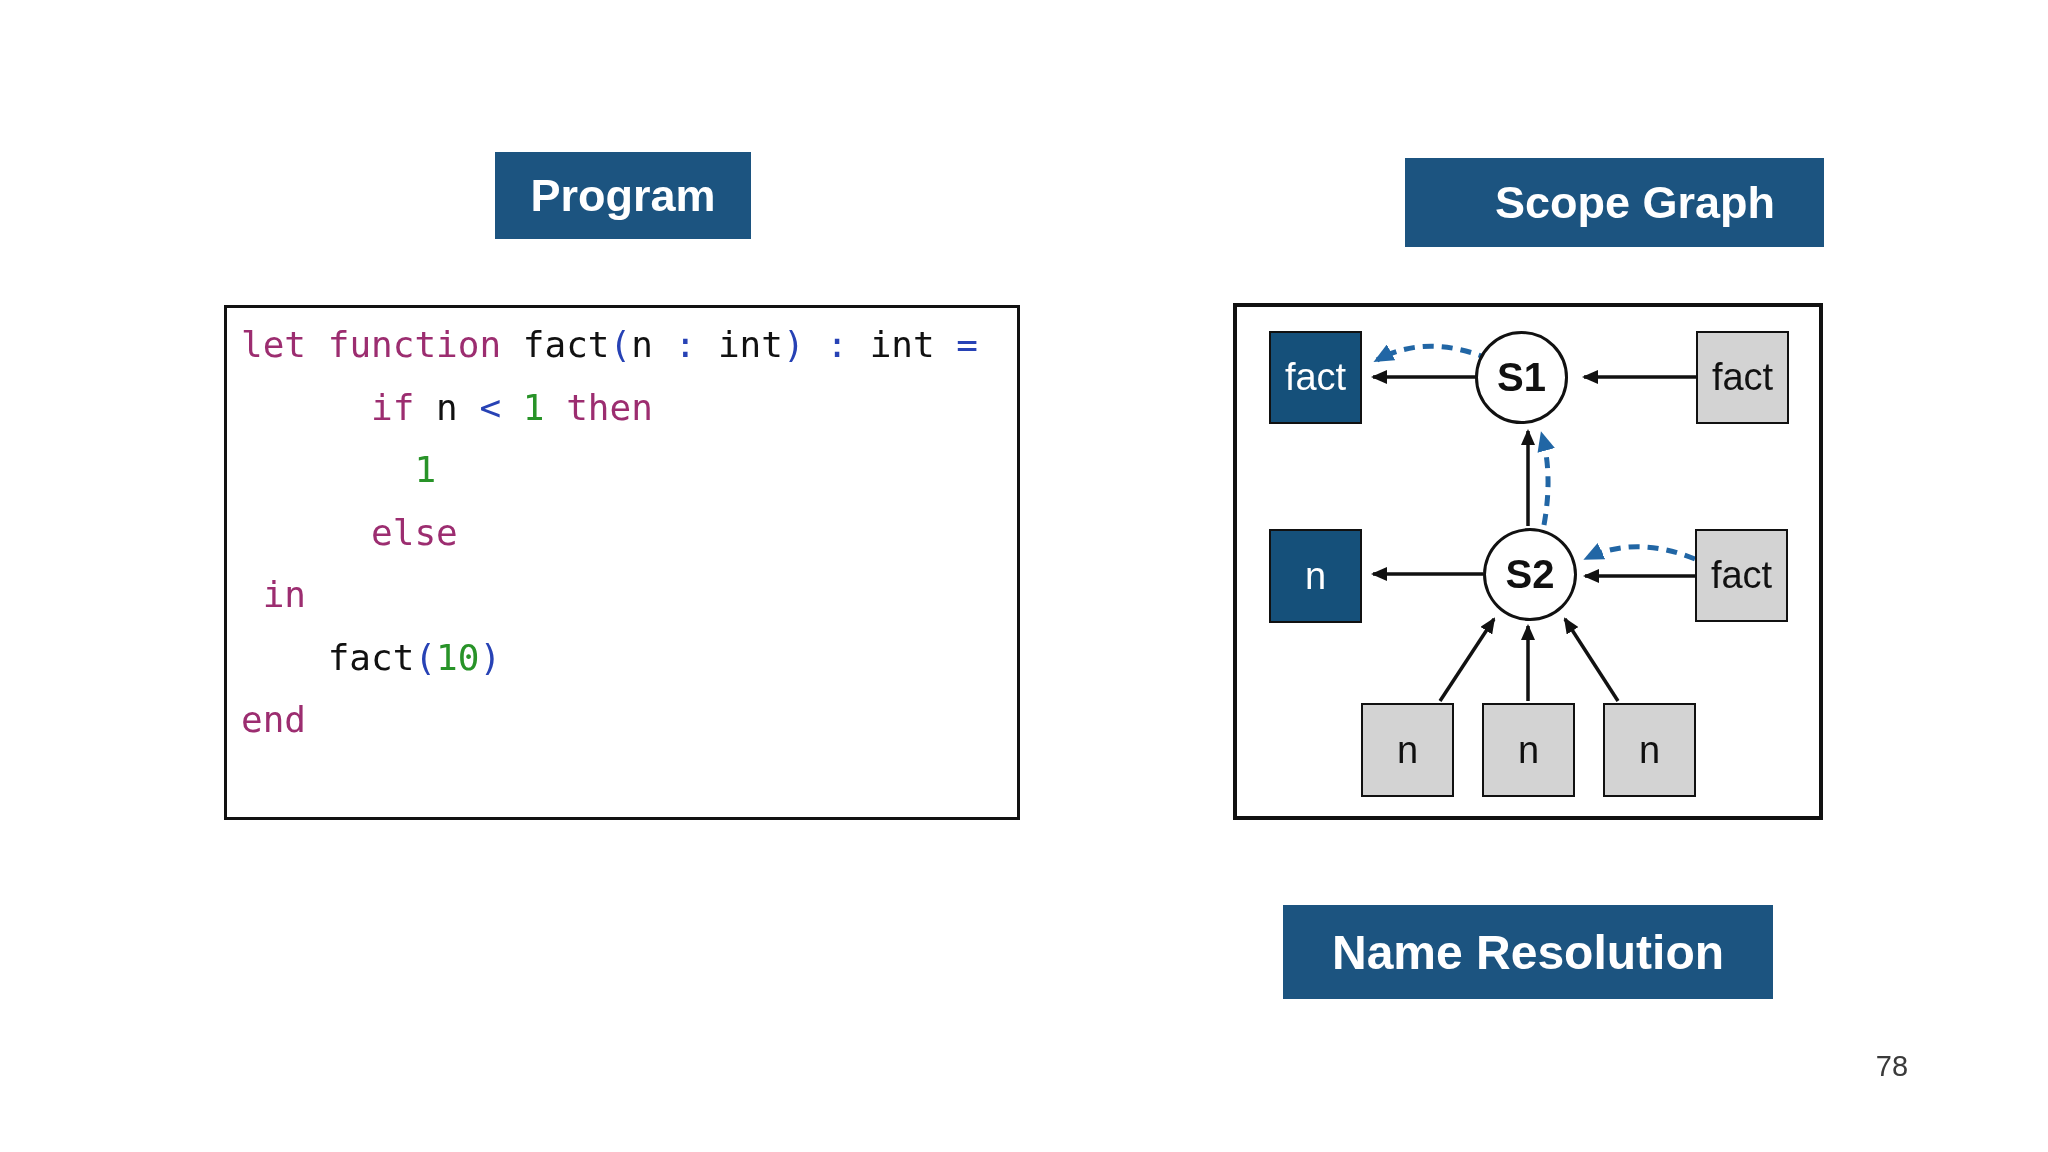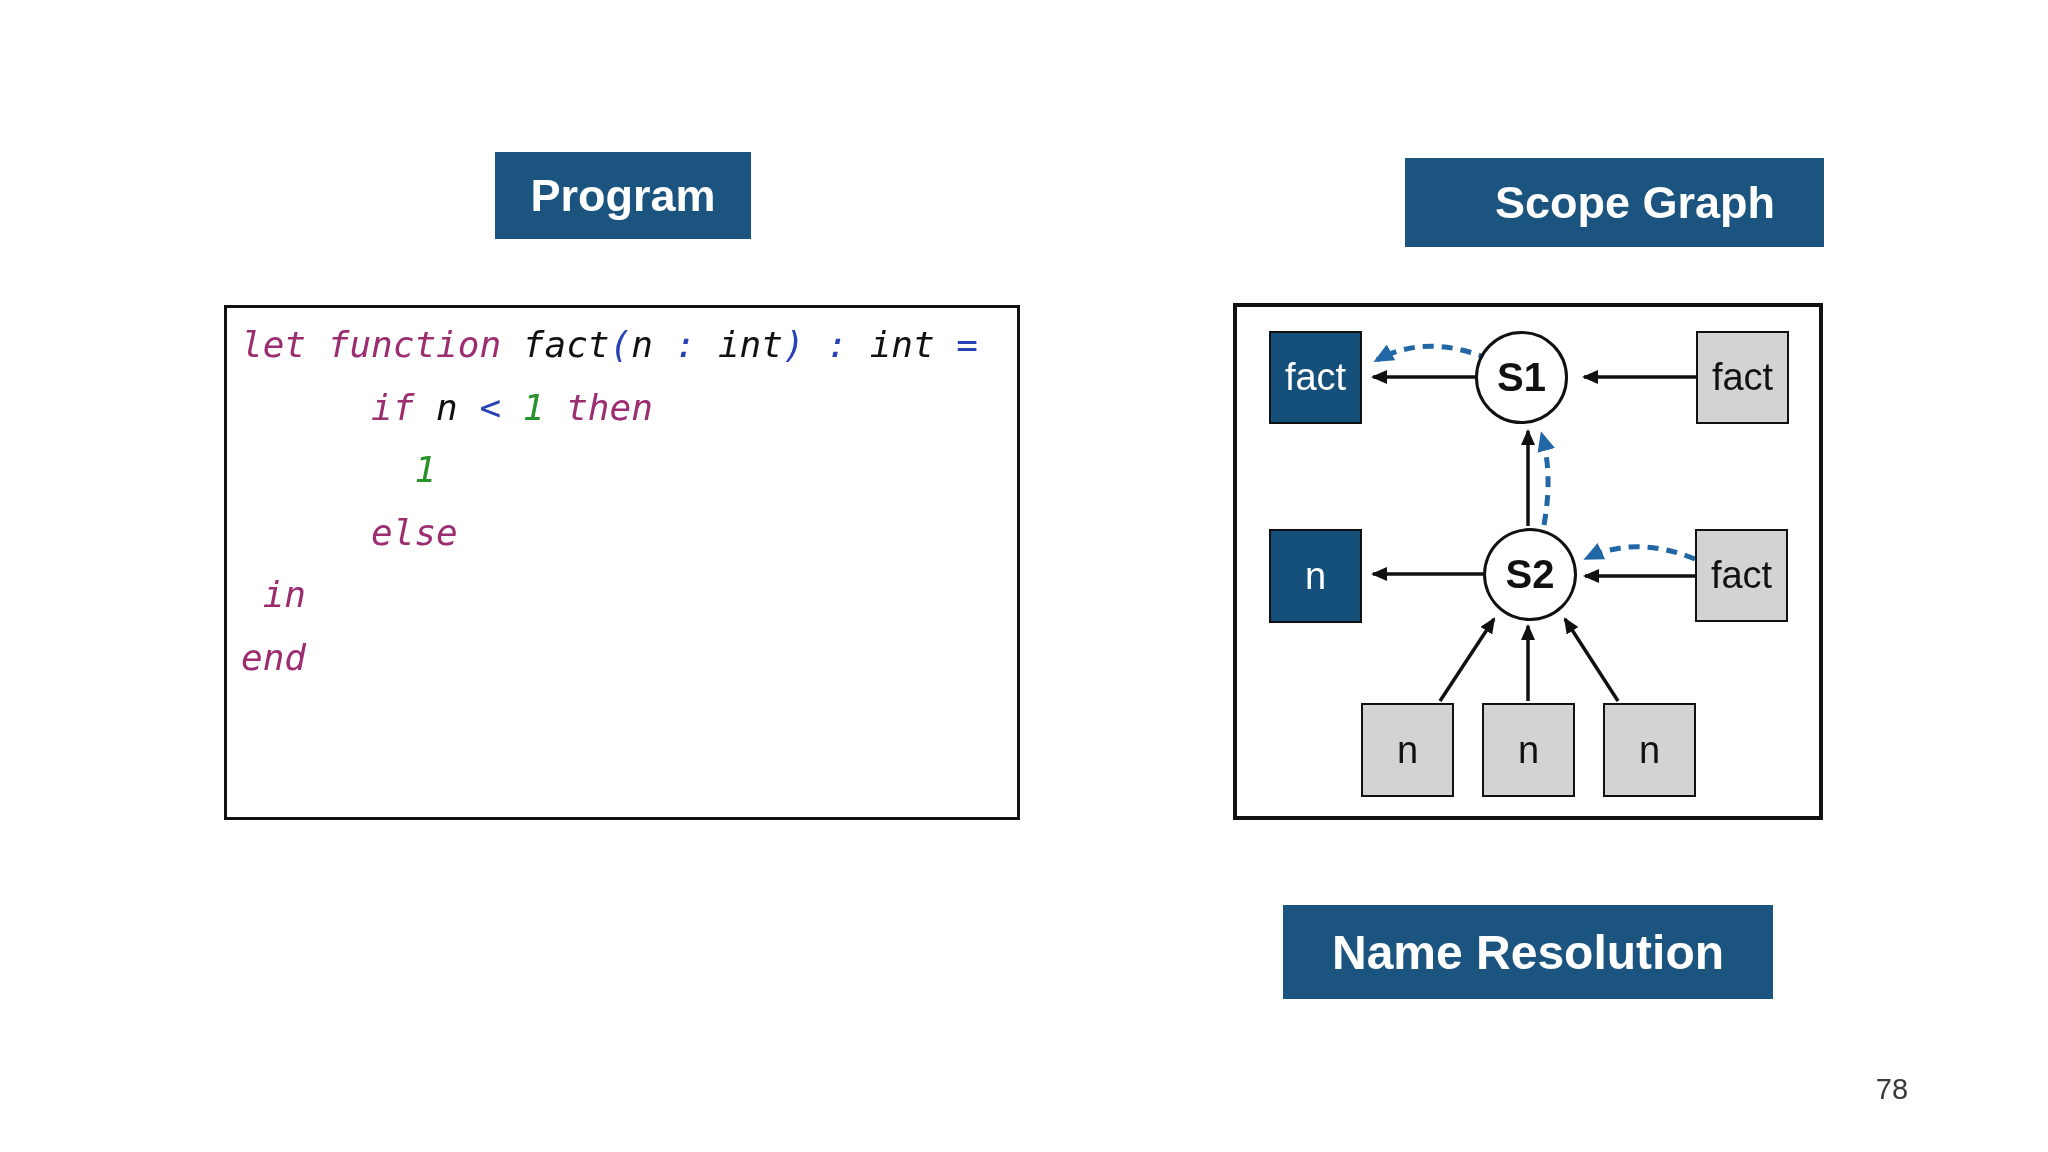--- a/index.html
+++ b/index.html
@@ -18,21 +18,21 @@
   #name-resolution-title{left:1283px;top:905px;width:490px;height:94px;font-size:48px;}
 
   
   #code-box{
     position:absolute;left:224px;top:305px;width:796px;height:515px;
     box-sizing:border-box;border:3px solid #111;background:#fff;
     padding:6px 0 0 14px;
   }
   .code-line{
     white-space:pre;font-family:"DejaVu Sans Mono","Liberation Mono",monospace;
-    font-size:36px;line-height:62.5px;height:62.5px;font-style:italic;
+    font-size:36px;line-height:62.5px;height:62.5px;
   }
   .tok-kw{color:var(--c-kw,#9C2D70);}
   .tok-pl{color:var(--c-pl,#111111);}
   .tok-pu{color:var(--c-pu,#2742B5);}
   .tok-nu{color:var(--c-nu,#289328);}
 
   
   #graph-box{
     position:absolute;left:1233px;top:303px;width:590px;height:517px;
     box-sizing:border-box;border:4px solid #111;background:#fff;
@@ -48,40 +48,41 @@
   .circle{
     border:3px solid #111;border-radius:50%;background:#fff;color:#111;
     font-weight:600;font-size:40px;
   }
   .edge-solid{stroke:var(--edge,#111111);stroke-width:3.5;fill:none;}
   .edge-res{stroke:var(--res-edge,#2166A5);stroke-width:5;fill:none;stroke-dasharray:11 8;}
   .head-solid{fill:var(--edge,#111111);}
   .head-res{fill:var(--res-edge,#2166A5);}
 
   #page-number{
-    position:absolute;left:1862px;top:1073px;width:60px;text-align:center;
+    position:absolute;left:1862px;top:1050px;width:60px;text-align:center;
     font-size:29px;color:#3a3a3a;
   }
 </style>
 </head>
 <body>
 
 <div id="slide">
 
   <div class="badge" id="program-title">Program</div>
   <div class="badge" id="scope-title">Scope Graph</div>
   <div class="badge" id="name-resolution-title">Name Resolution</div>
 
   <div id="code-box">
     <div>
         <div class="code-line"><span class="tok-kw">let</span><span class="tok-pl"> </span><span class="tok-kw">function</span><span class="tok-pl"> fact</span><span class="tok-pu">(</span><span class="tok-pl">n </span><span class="tok-pu">:</span><span class="tok-pl"> int</span><span class="tok-pu">)</span><span class="tok-pl"> </span><span class="tok-pu">:</span><span class="tok-pl"> int </span><span class="tok-pu">=</span></div>
         <div class="code-line"><span class="tok-pl">      </span><span class="tok-kw">if</span><span class="tok-pl"> n </span><span class="tok-pu">&lt;</span><span class="tok-pl"> </span><span class="tok-nu">1</span><span class="tok-pl"> </span><span class="tok-kw">then</span></div>
         <div class="code-line"><span class="tok-pl">        </span><span class="tok-nu">1</span></div>
         <div class="code-line"><span class="tok-pl">      </span><span class="tok-kw">else</span></div>
         <div class="code-line"><span class="tok-pl"> </span><span class="tok-kw">in</span></div>
+        <div class="code-line"><span class="tok-pl">    fact</span><span class="tok-pu">(</span><span class="tok-nu">10</span><span class="tok-pu">)</span></div>
         <div class="code-line"><span class="tok-kw">end</span></div>
       </div>
   </div>
 
   <div id="graph-box">
     <svg id="graph-svg" viewBox="0 0 582 509" xmlns="http://www.w3.org/2000/svg">
       <defs>
         <marker id="mh-black" markerUnits="userSpaceOnUse" markerWidth="16" markerHeight="14" refX="14" refY="7" orient="auto">
           <path class="head-solid" d="M0,0 L16,7 L0,14 Z"></path>
         </marker>

